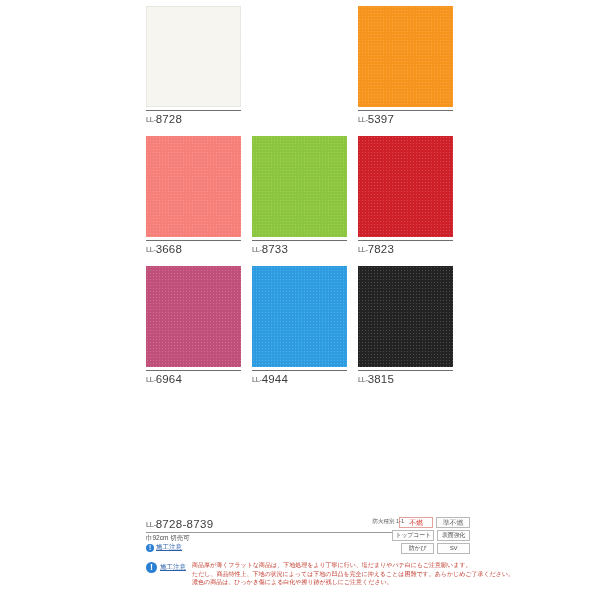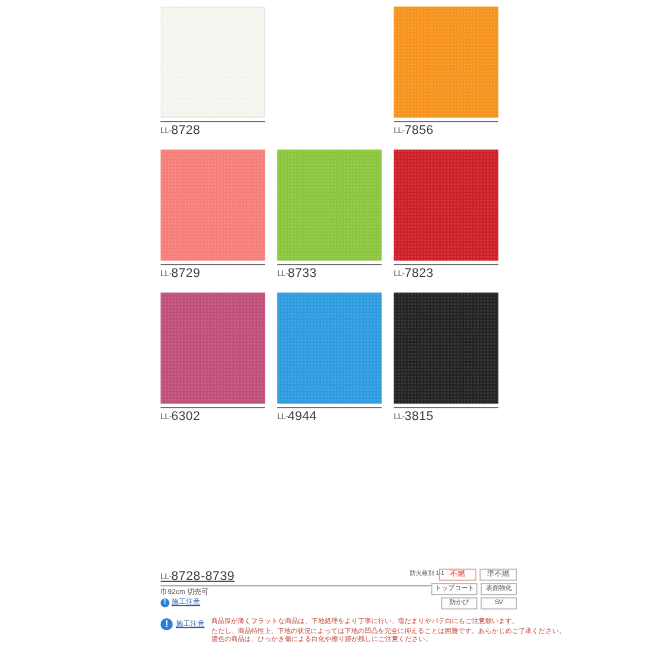--- a/index.html
+++ b/index.html
@@ -103,21 +103,20 @@
     height: 14px;
   }
   .footer-code {
     position: absolute;
     left: 6px;
     top: 0px;
     font-size: 11.5px;
     color: #3c3c3c;
     letter-spacing: 0.3px;
     white-space: nowrap;
-    text-decoration: underline;
   }
   .footer-code .ll {
     font-size: 7.5px;
     vertical-align: 1px;
     letter-spacing: -0.4px;
     color: #5a5a5a;
   }
   .footer-rule {
     position: absolute;
     left: 6px;
@@ -254,48 +253,48 @@
 
       <div class="row">
         <div class="cell c0">
           <div class="swatch light-edge" style="background-color: rgb(247, 245, 239);"></div>
           <div class="label-rule"></div>
           <div class="code"><span class="ll">LL-</span><span>8728</span></div>
         </div>
         <div class="cell c2">
           <div class="swatch" style="background-color: rgb(247, 148, 30);"></div>
           <div class="label-rule"></div>
-          <div class="code"><span class="ll">LL-</span><span>7856</span></div>
+          <div class="code"><span class="ll">LL-</span><span>5397</span></div>
         </div>
       </div>
 
       <div class="row">
         <div class="cell c0">
           <div class="swatch" style="background-color: rgb(247, 127, 122);"></div>
           <div class="label-rule"></div>
-          <div class="code"><span class="ll">LL-</span><span>8729</span></div>
+          <div class="code"><span class="ll">LL-</span><span>3668</span></div>
         </div>
         <div class="cell c1">
           <div class="swatch" style="background-color: rgb(140, 198, 62);"></div>
           <div class="label-rule"></div>
           <div class="code"><span class="ll">LL-</span><span>8733</span></div>
         </div>
         <div class="cell c2">
           <div class="swatch" style="background-color: rgb(206, 32, 41);"></div>
           <div class="label-rule"></div>
           <div class="code"><span class="ll">LL-</span><span>7823</span></div>
         </div>
       </div>
 
 
       <div class="row">
         <div class="cell c0">
           <div class="swatch" style="background-color: rgb(192, 80, 122);"></div>
           <div class="label-rule"></div>
-          <div class="code"><span class="ll">LL-</span><span>6302</span></div>
+          <div class="code"><span class="ll">LL-</span><span>6964</span></div>
         </div>
         <div class="cell c1">
           <div class="swatch" style="background-color: rgb(45, 156, 224);"></div>
           <div class="label-rule"></div>
           <div class="code"><span class="ll">LL-</span><span>4944</span></div>
         </div>
         <div class="cell c2">
           <div class="swatch" style="background-color: rgb(35, 35, 35);"></div>
           <div class="label-rule"></div>
           <div class="code"><span class="ll">LL-</span><span>3815</span></div>

